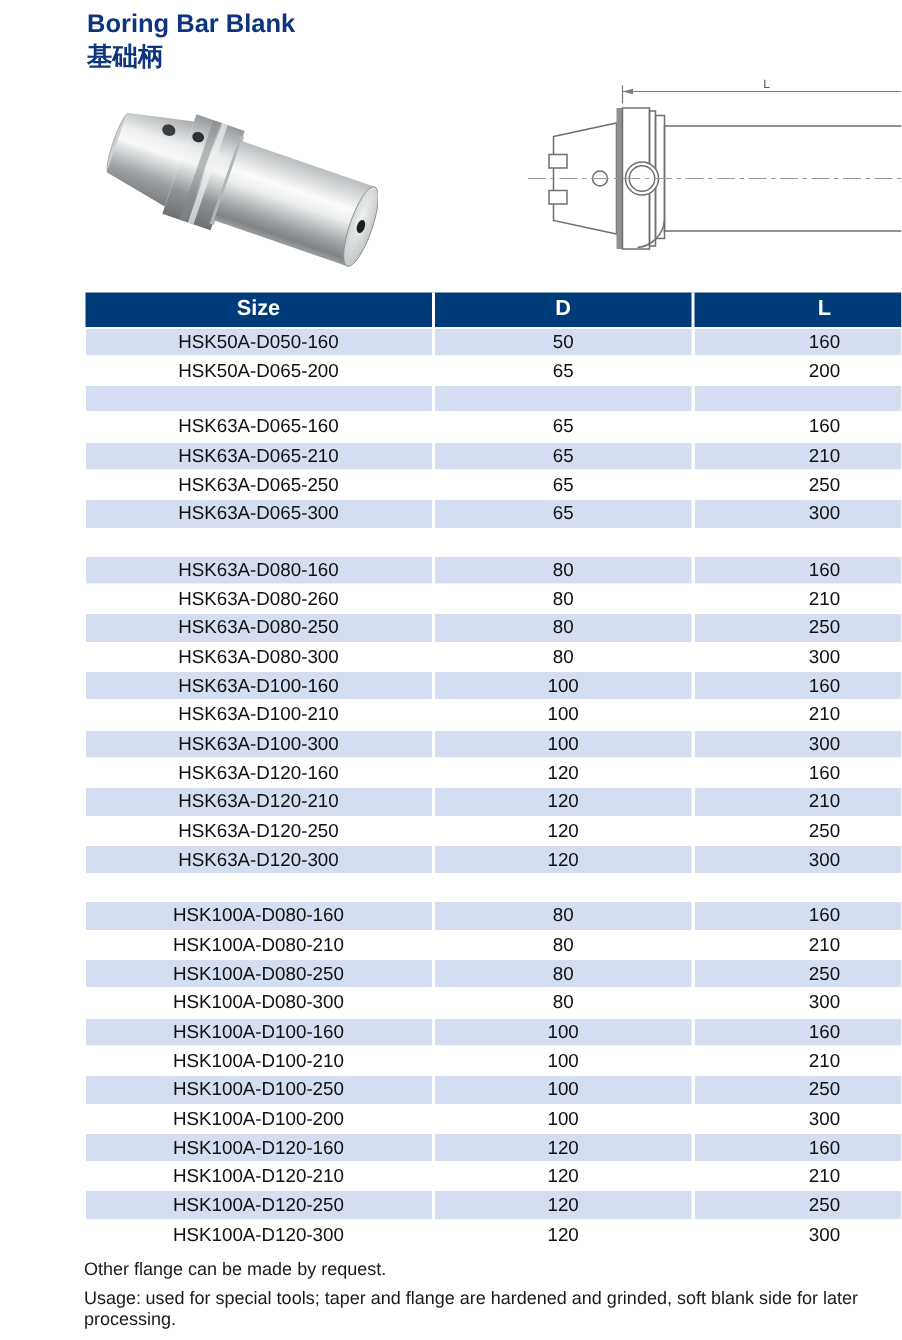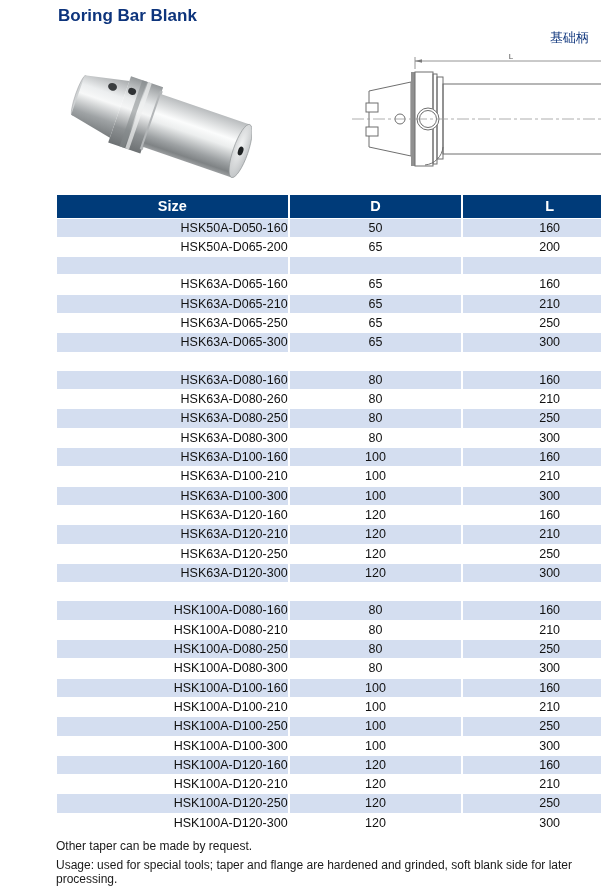--- a/index.html
+++ b/index.html
@@ -16,21 +16,21 @@
   }
   .page { position: relative; width: 601px; height: 893px; overflow: hidden; background: #fff; padding-left: 46px; }
 
   .title-block { padding: 5px 12px 0 12px; }
   .title {
     color: var(--title-color);
     font-size: 17px; font-weight: bold; line-height: 21px;
   }
   .subtitle {
     color: var(--title-color);
-    font-size: 13px; font-weight: normal; line-height: 23px; text-align: right;
+    font-size: 17px; font-weight: bold; line-height: 23px;
   }
 
   .figures { position: relative; height: 142px; }
   .photo-svg { position: absolute; left: 16px; top: 0; }
   .drawing-svg { position: absolute; left: 303px; top: 2px; }
 
   table.spec {
     border-collapse: collapse; table-layout: fixed;
     width: 579px; margin: 4px 0 0 11px;
   }
@@ -39,21 +39,21 @@
     font-weight: 700; font-size: 14.5px;
     height: 23px; padding: 0; text-align: center;
   }
   table.spec thead th + th { border-left: 2px solid #fff; }
   table.spec tbody td {
     font-size: 12.5px; color: #111; text-align: center;
     height: 18.3px; line-height: 18.3px; padding: 0;
     border-top: 1px solid #fff; border-left: 2px solid #fff;
     background: #fff; overflow: hidden; white-space: nowrap;
   }
-  table.spec tbody td:first-child { border-left: none; text-align: right; }
+  table.spec tbody td:first-child { border-left: none; }
   table.spec tbody tr:nth-of-type(odd) td { background: var(--row-alt-bg); }
 
   .notes { margin: 7px 12px 0 10px; font-size: 12px; color: #1a1a1a; }
   .notes p { margin: 0 0 5px 0; line-height: 14px; }
   .usage-label { font-weight: normal; margin-right: 3px; margin-top: 48px; }
 </style>
 </head>
 <body>
 
 <div class="page">
@@ -326,21 +326,21 @@
           <td>210</td>
         </tr>
 
         <tr>
           <td>HSK100A-D100-250</td>
           <td>100</td>
           <td>250</td>
         </tr>
 
         <tr>
-          <td>HSK100A-D100-300</td>
+          <td>HSK100A-D100-200</td>
           <td>100</td>
           <td>300</td>
         </tr>
 
         <tr>
           <td>HSK100A-D120-160</td>
           <td>120</td>
           <td>160</td>
         </tr>
 
@@ -358,17 +358,17 @@
 
         <tr>
           <td>HSK100A-D120-300</td>
           <td>120</td>
           <td>300</td>
         </tr>
       </tbody>
   </table>
 
   <div class="notes">
-    <p>Other taper can be made by request.</p>
+    <p>Other flange can be made by request.</p>
     <p><span class="usage-label">Usage:</span><span>used for special tools; taper and flange are hardened and grinded, soft blank side for later processing.</span></p>
   </div>
 
 </div>
 
 </body></html>

